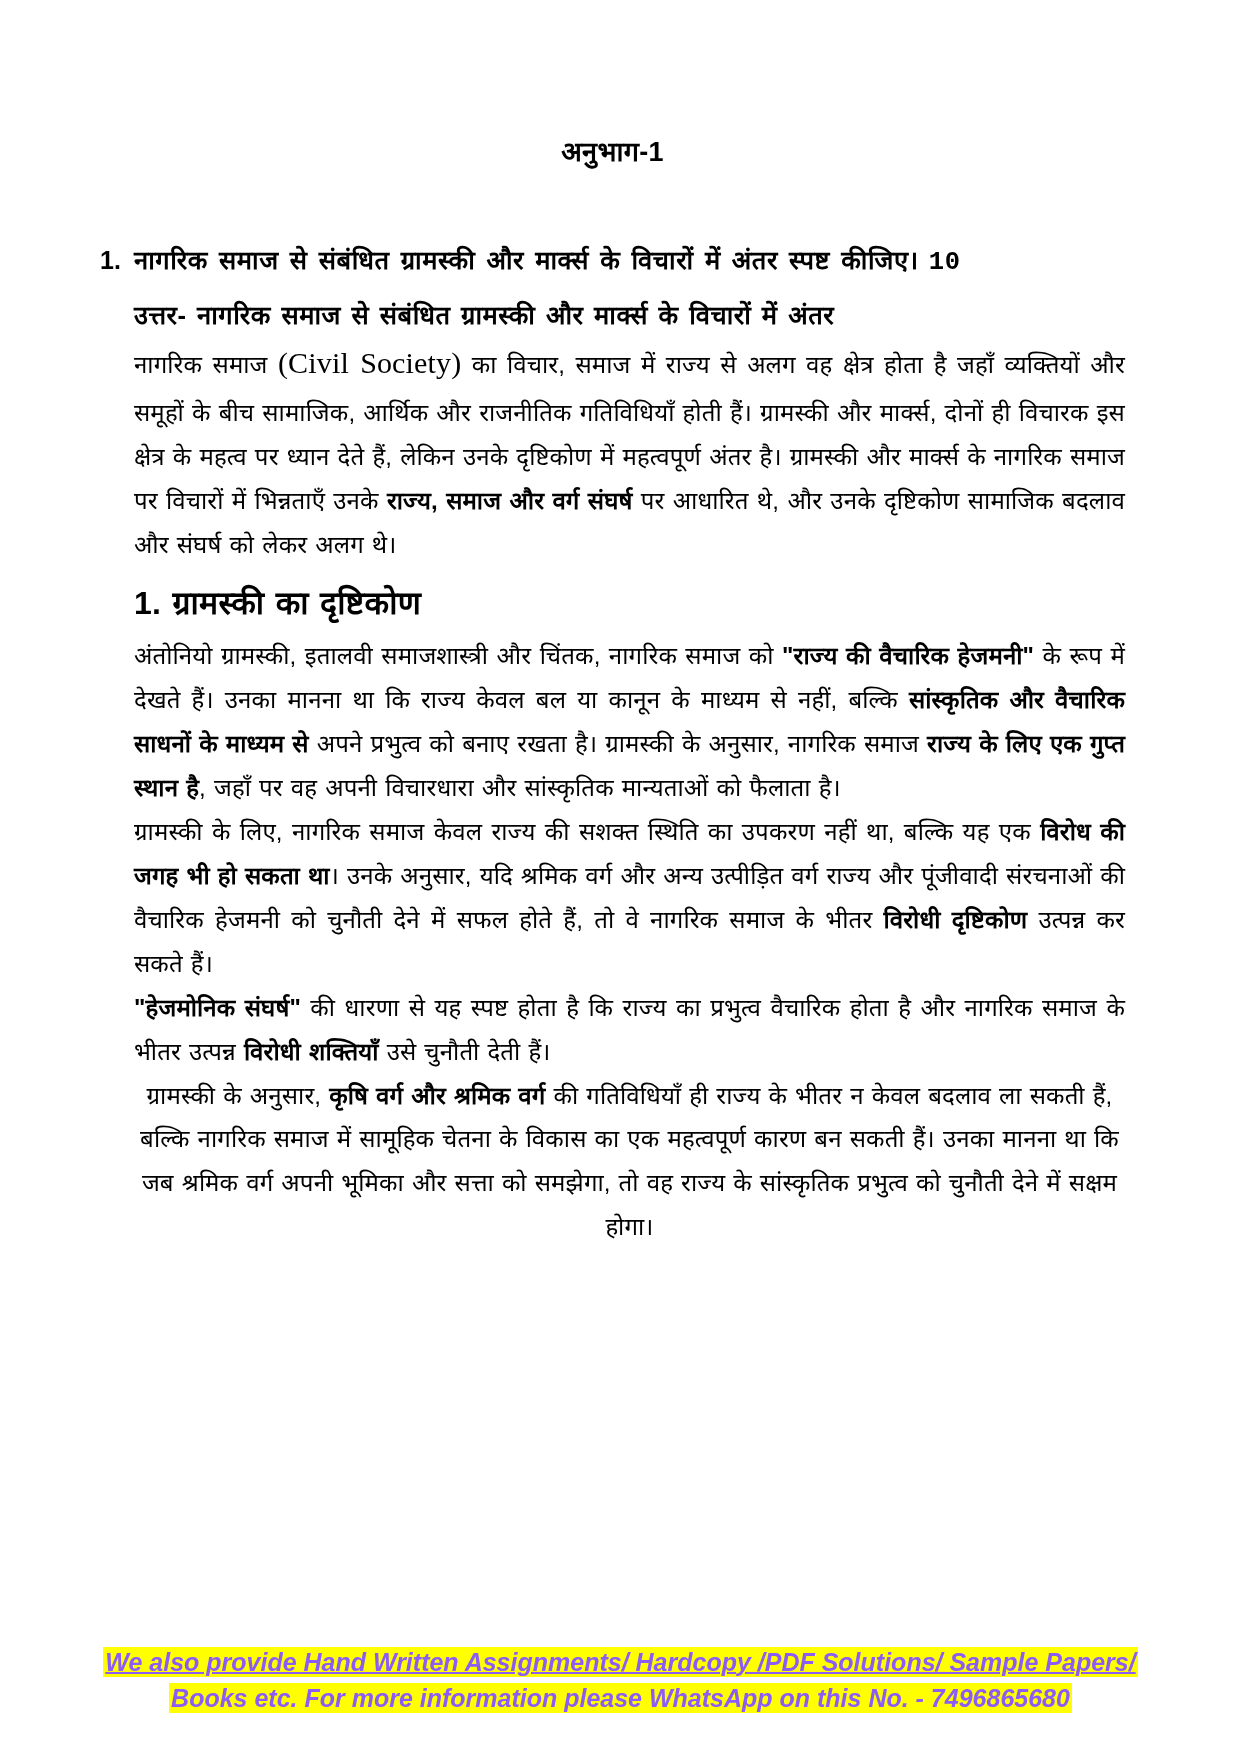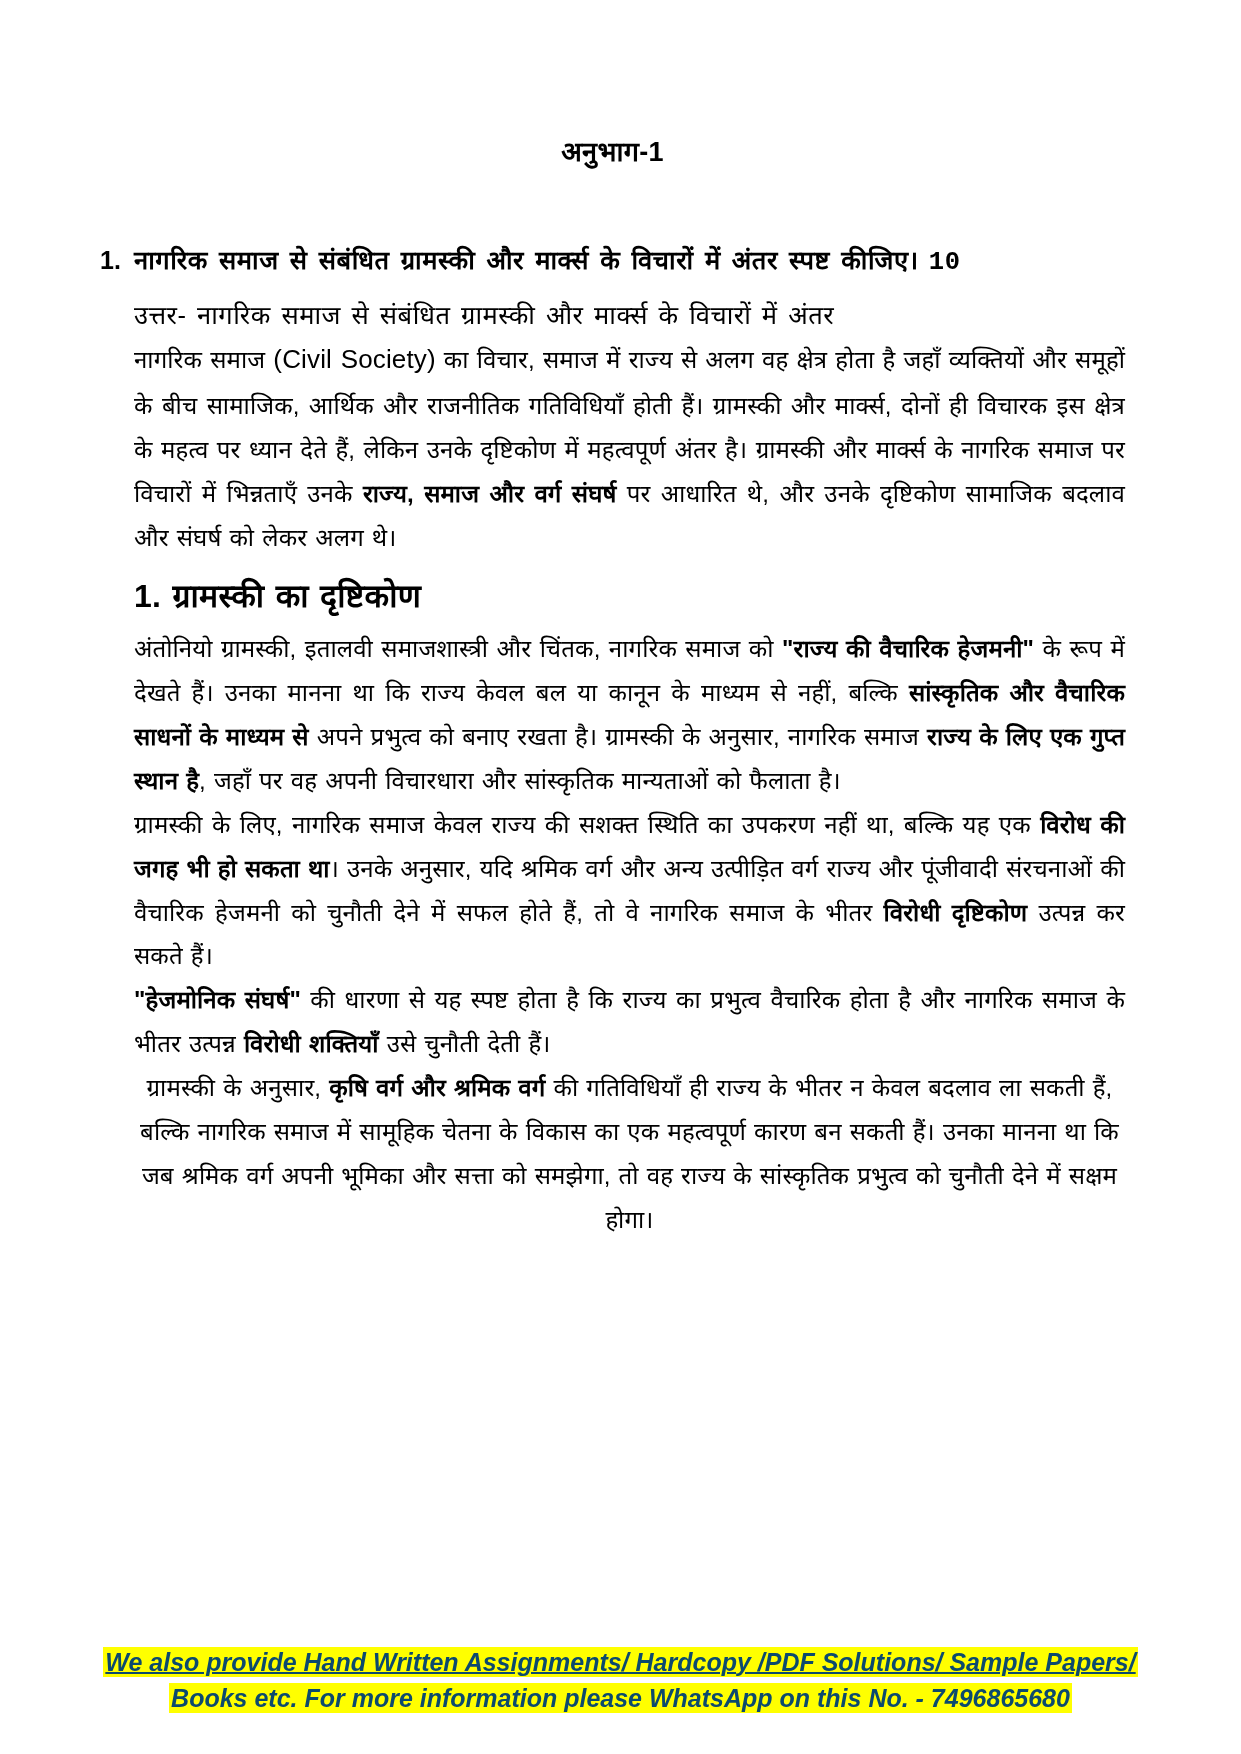--- a/index.html
+++ b/index.html
@@ -66,21 +66,21 @@
   .q-marks {
     font-weight: bold;
     margin-left: 10px;
     font-family: Liberation Mono, monospace;
   }
 
   
   .answer-heading {
     margin-top: 12px;
     margin-left: 34px;
-    font-weight: normal;
+    font-weight: bold;
     font-size: 25.5px;
     line-height: 1.62;
     letter-spacing: 0.5px;
     word-spacing: 3px;
   }
 
   
   .para {
     margin: 0;
     margin-left: 34px;
@@ -91,22 +91,22 @@
     letter-spacing: 0.15px;
     word-spacing: 1.2px;
   }
   .para.last-nojustify {
     text-align: center;
   }
   .para b, .para strong {
     font-weight: bold;
   }
   .latin {
-    font-family: Liberation Sans, sans-serif;
-    font-size: 26px;
+    font-family: Liberation Serif, serif;
+    font-size: 30px;
   }
 
   
   .sub-heading {
     margin: 0;
     margin-left: 34px;
     margin-top: 8px;
     margin-bottom: 2px;
     font-weight: bold;
     font-size: 32px;
@@ -124,21 +124,21 @@
     text-align: center;
     box-sizing: border-box;
     padding: 0 60px;
   }
   .footer-line {
     display: block;
     font-style: italic;
     font-weight: bold;
     font-size: 25px;
     line-height: 1.42;
-    color: #0c4a6e;
+    color: #8b5cf6;
     white-space: nowrap;
   }
   .footer-line .hl {
     background-color: #ffff00;
     text-decoration: underline;
     text-decoration-thickness: 2px;
     padding: 1px 2px;
     box-decoration-break: clone;
     -webkit-box-decoration-break: clone;
   }

